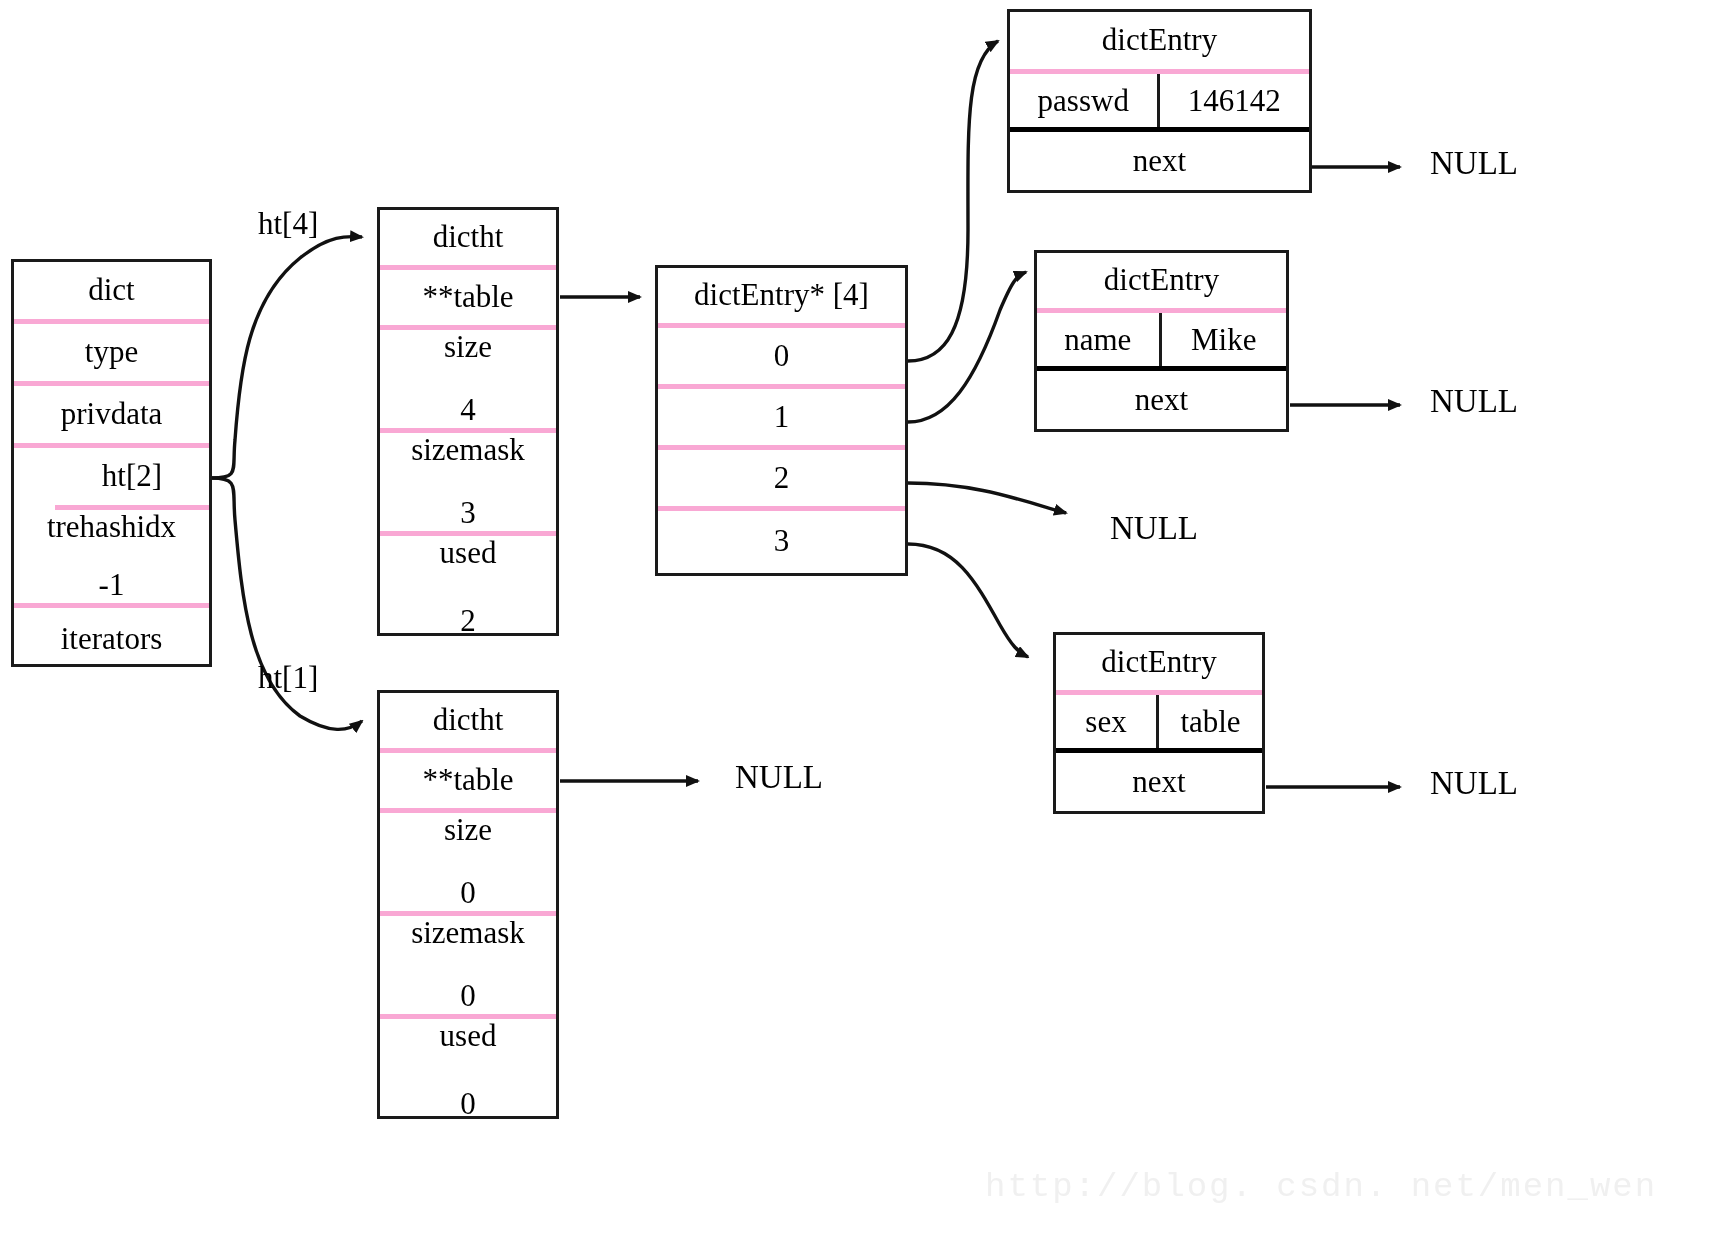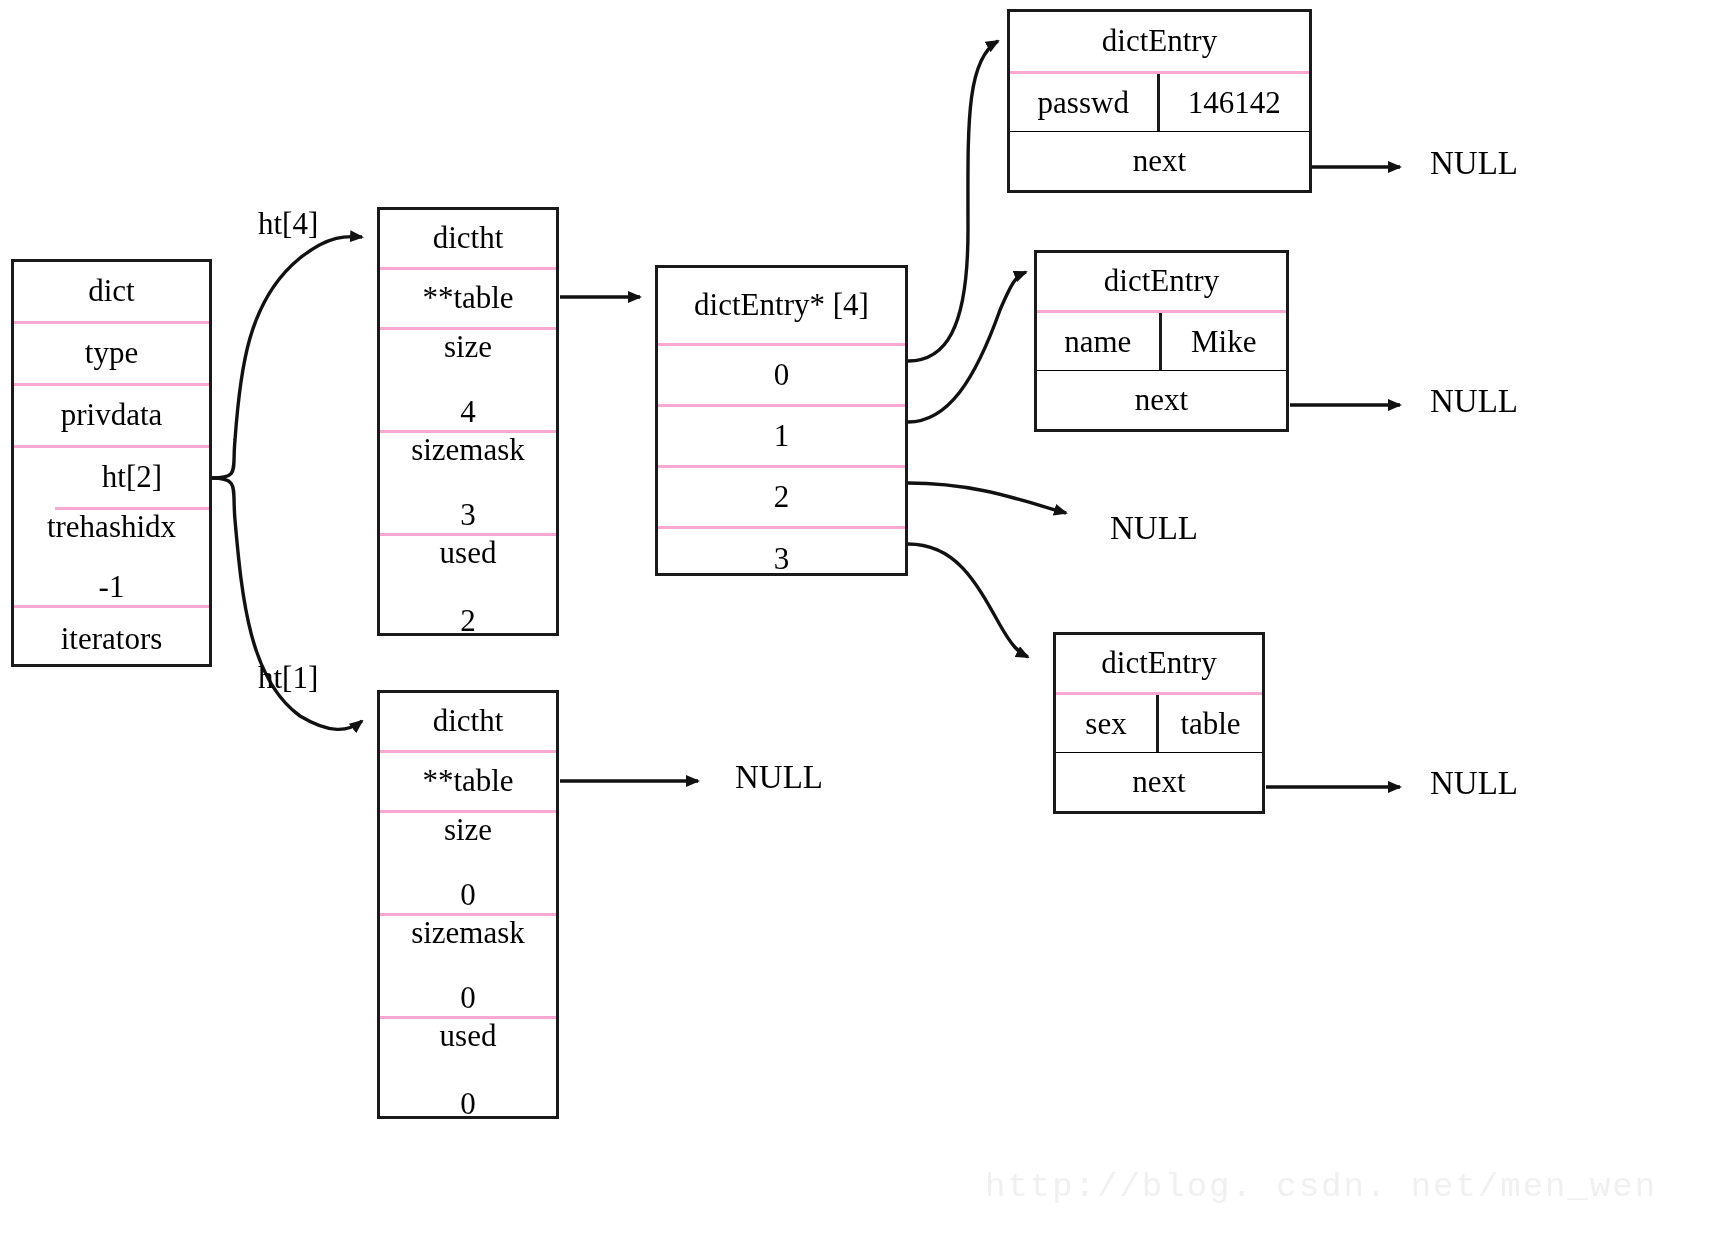--- a/index.html
+++ b/index.html
@@ -25,36 +25,36 @@
     pointer-events: none;
   }
   .box {
     position: absolute;
     border: 3px solid #1a1a1a;
     background: #ffffff;
     box-sizing: border-box;
     z-index: 3;
   }
   .row {
-    border-bottom: 3px solid #f9a8d4;
+    border-bottom: 5px solid #f9a8d4;
     box-sizing: border-box;
     display: flex;
     align-items: center;
     justify-content: center;
     text-align: center;
     font-size: 31px;
     line-height: 1.12;
     white-space: pre-line;
   }
   .row:last-child { border-bottom: none; }
   .row.two-line { flex-direction: column; justify-content: space-between; }
   .row .sub { display: block; }
   .split {
     display: flex;
-    border-bottom: 1px solid #000000;
+    border-bottom: 5px solid #000000;
     box-sizing: border-box;
   }
   .split > div {
     flex: 1 1 50%;
     display: flex;
     align-items: center;
     justify-content: center;
     font-size: 31px;
     box-sizing: border-box;
   }
@@ -182,21 +182,21 @@
       <span class="sub">sizemask</span>
       <span class="sub">0</span>
     </div>
     <div class="row two-line" style="height:103px;">
       <span class="sub">used</span>
       <span class="sub">0</span>
     </div>
   </div>
 
   <div class="box" style="left:655px; top:265px; width:253px; height:311px;">
-    <div class="row" style="height:78px;">
+    <div class="row" style="height:60px;">
       <span>dictEntry* [4]</span>
     </div>
     <div class="row" style="height:61px;">
       <span>0</span>
     </div>
     <div class="row" style="height:61px;">
       <span>1</span>
     </div>
     <div class="row" style="height:61px;">
       <span>2</span>

